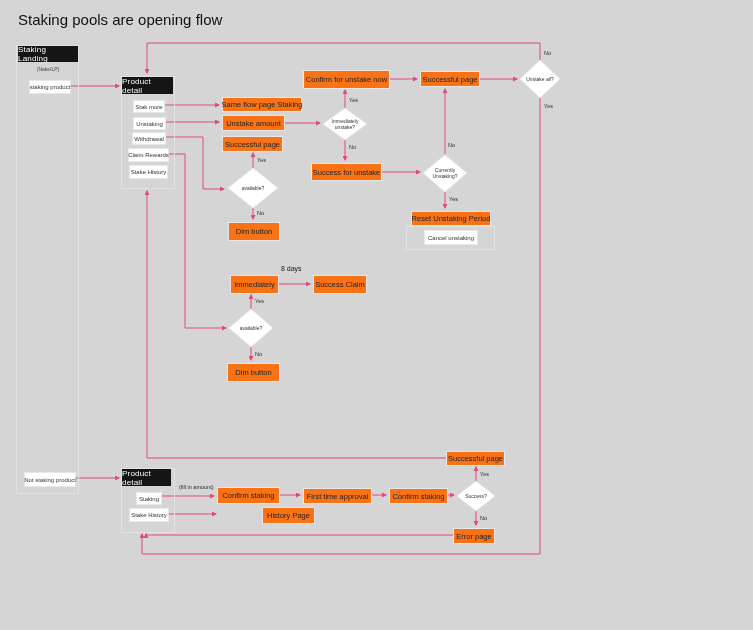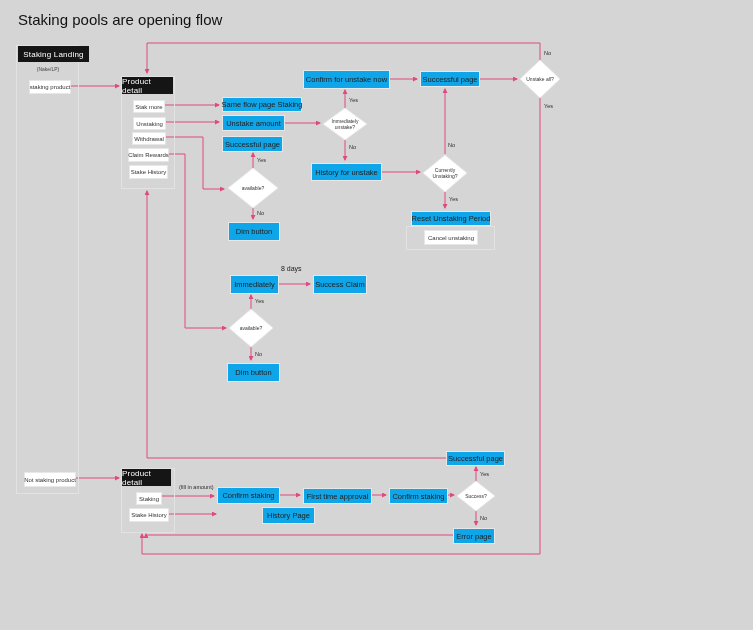--- a/index.html
+++ b/index.html
@@ -1,20 +1,20 @@
 <!DOCTYPE html>
 <html><head>
 <meta charset="utf-8">
 <style>
   html,body{margin:0;padding:0;background:#d5d5d5;font-family:"Liberation Sans",sans-serif;}
   .canvas{position:relative;width:753px;height:630px;background:#d5d5d5;overflow:hidden;}
   .title{position:absolute;left:18px;top:11px;font-size:15px;color:#111;}
   .grp{position:absolute;border:1px solid #e2e2e2;}
   .hdr{position:absolute;background:#151515;color:#fff;display:flex;align-items:center;justify-content:center;font-size:8px;letter-spacing:.2px;}
-  .box{position:absolute;background:#0ea5e9;border:1px solid #e7e7e7;display:flex;align-items:center;justify-content:center;font-size:7.5px;color:#222;white-space:nowrap;}
+  .box{position:absolute;background:#f97316;border:1px solid #e7e7e7;display:flex;align-items:center;justify-content:center;font-size:7.5px;color:#222;white-space:nowrap;}
   .sm{position:absolute;background:#fff;border:1px solid #e7e7e7;display:flex;align-items:center;justify-content:center;font-size:6px;color:#333;white-space:nowrap;}
   .lbl{position:absolute;font-size:5.5px;color:#2b2b2b;white-space:nowrap;}
   .lbl.big{font-size:7px;color:#1a1a1a;}
   .sub{position:absolute;font-size:5px;color:#444;text-align:center;}
   .dlabel{position:absolute;font-size:5px;color:#333;text-align:center;line-height:1.25;z-index:3;}
   svg.layer{position:absolute;left:0;top:0;z-index:1;}
   .grp,.hdr,.box,.sm{z-index:2;}
   .lbl,.sub,.title{z-index:4;}
 </style>
 </head>
@@ -70,21 +70,21 @@
       <polygon points="423,173 445,155 467,173 445,192"></polygon>
       <polygon points="457,496 476,481 495,496 476,511"></polygon>
     </g>
   </svg>
 
   <div class="grp" style="left:16px;top:45px;width:61px;height:447px;"></div>
   <div class="grp" style="left:121px;top:76px;width:52px;height:111px;"></div>
   <div class="grp" style="left:121px;top:468px;width:52px;height:63px;"></div>
   <div class="grp" style="left:406px;top:226px;width:87px;height:22px;"></div>
 
-  <div class="hdr" style="left:18px;top:46px;width:71px;height:16px;">
+  <div class="hdr" style="left:18px;top:46px;width:60px;height:16px;">
       <span>Staking Landing</span>
     </div>
   <div class="hdr" style="left:122px;top:77px;width:51px;height:17px;">
       <span>Product detail</span>
     </div>
   <div class="hdr" style="left:122px;top:469px;width:49px;height:17px;">
       <span>Product detail</span>
     </div>
 
   <div class="sub" style="left:18px;top:66px;width:60px;">(Nake/LP)</div>
@@ -132,21 +132,21 @@
   <div class="box" style="left:228px;top:222px;width:50px;height:17px;">
       <span>Dim button</span>
     </div>
   <div class="box" style="left:303px;top:70px;width:85px;height:17px;">
       <span>Confirm for unstake now</span>
     </div>
   <div class="box" style="left:420px;top:71px;width:58px;height:14px;">
       <span>Successful page</span>
     </div>
   <div class="box" style="left:311px;top:163px;width:69px;height:16px;">
-      <span>History for unstake</span>
+      <span>Success for unstake</span>
     </div>
   <div class="box" style="left:411px;top:211px;width:78px;height:13px;">
       <span>Reset Unstaking Period</span>
     </div>
   <div class="box" style="left:230px;top:275px;width:47px;height:17px;">
       <span>Immediately</span>
     </div>
   <div class="box" style="left:313px;top:275px;width:52px;height:17px;">
       <span>Success Claim</span>
     </div>

